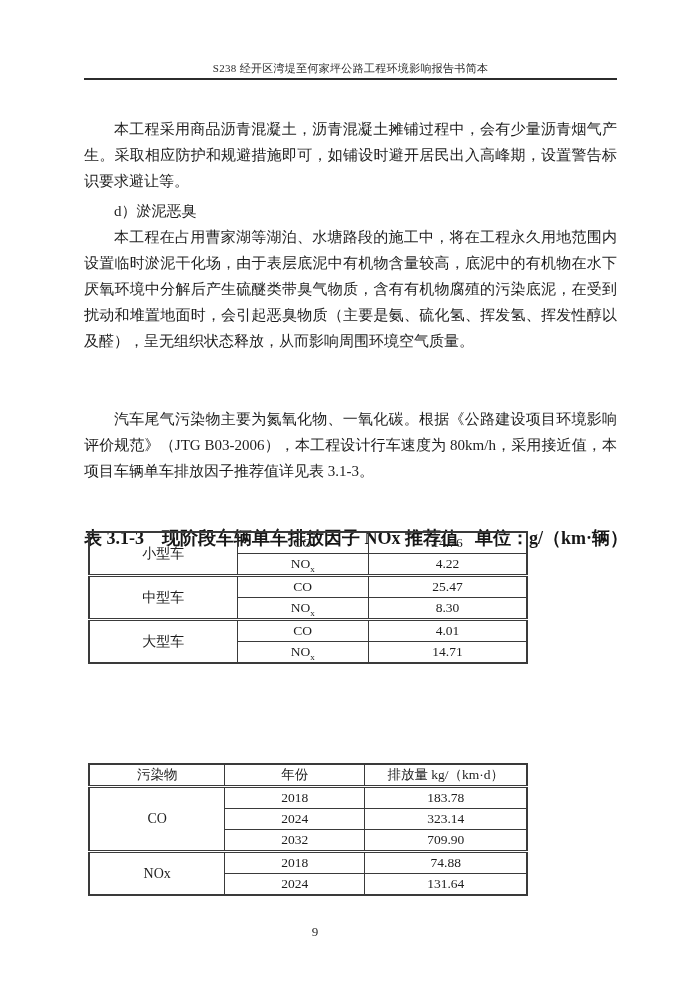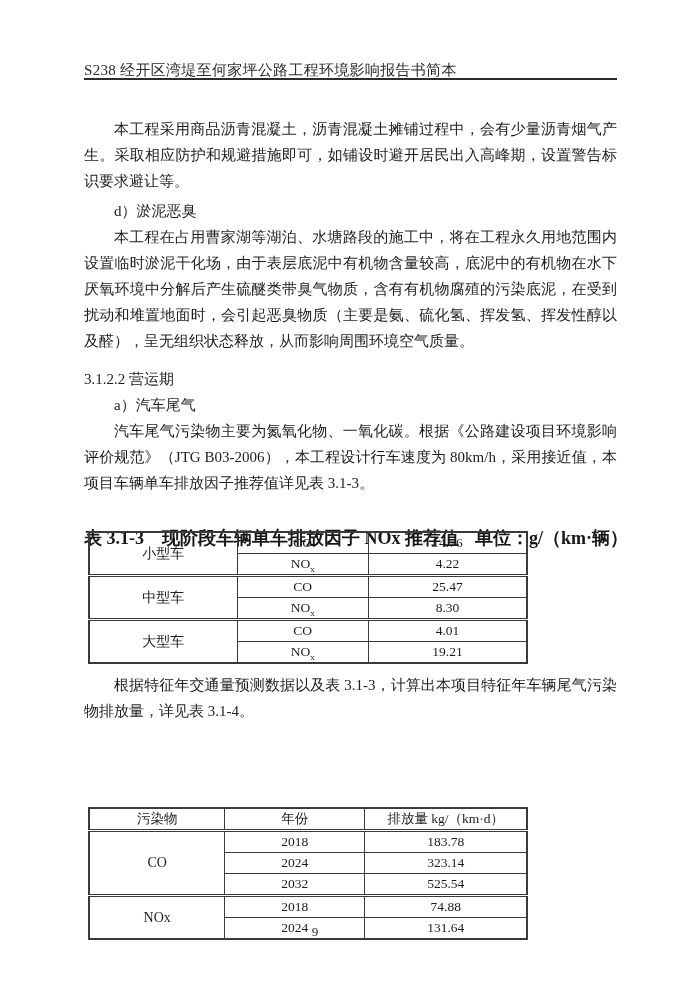--- a/index.html
+++ b/index.html
@@ -3,21 +3,21 @@
 <meta charset="utf-8">
 <style>
   html,body{margin:0;padding:0;background:#ffffff;}
   .page{
     position:relative;width:700px;height:989px;background:#ffffff;
     font-family:"Liberation Serif","DejaVu Serif",serif;color:#1d1d1d;
     overflow:hidden;
   }
   .hdr-text{
     position:absolute;top:61px;left:84px;width:533px;
-    text-align:left;font-size:15px;color:#2b2b2b;letter-spacing:.3px;
+    text-align:center;font-size:11px;color:#2b2b2b;letter-spacing:.3px;
     white-space:nowrap;
   }
   .hdr-rule{
     position:absolute;top:78px;left:84px;width:533px;height:0;
     border-top:2px solid #2c2c2c;
   }
   .blk{
     position:absolute;left:84px;width:533px;
     font-size:15px;line-height:26px;color:#1d1d1d;
   }
@@ -57,24 +57,22 @@
 <div class="page">
 
   <div class="hdr-text">S238 经开区湾堤至何家坪公路工程环境影响报告书简本</div>
   <div class="hdr-rule"></div>
 
   <div class="blk para" style="top:116px;">本工程采用商品沥青混凝土，沥青混凝土摊铺过程中，会有少量沥青烟气产生。采取相应防护和规避措施即可，如铺设时避开居民出入高峰期，设置警告标识要求避让等。</div>
 
   <div class="blk para" style="top:224px;">本工程在占用曹家湖等湖泊、水塘路段的施工中，将在工程永久用地范围内设置临时淤泥干化场，由于表层底泥中有机物含量较高，底泥中的有机物在水下厌氧环境中分解后产生硫醚类带臭气物质，含有有机物腐殖的污染底泥，在受到扰动和堆置地面时，会引起恶臭物质（主要是氨、硫化氢、挥发氢、挥发性醇以及醛），呈无组织状态释放，从而影响周围环境空气质量。</div>
   <div class="blk sub-h" style="top:198px;">d）淤泥恶臭</div>
 
-  <div class="blk sec-h" style="top:366px;">3.1.2.2  营运期</div>
 
-  <div class="blk sub-h" style="top:392px;">a）汽车尾气</div>
-  <div class="blk para" style="top:418px;">汽车尾气污染物主要为氮氧化物、一氧化碳。根据《公路建设项目环境影响评价规范》（JTG B03-2006），本工程设计行车速度为 80km/h，采用接近值，本项目车辆单车排放因子推荐值详见表 3.1-3。</div>
+  <div class="blk para" style="top:406px;">汽车尾气污染物主要为氮氧化物、一氧化碳。根据《公路建设项目环境影响评价规范》（JTG B03-2006），本工程设计行车速度为 80km/h，采用接近值，本项目车辆单车排放因子推荐值详见表 3.1-3。</div>
 
   <div class="tbl-title" style="top:510px;">
     <span>表 3.1-3</span><span class="gap"></span><span>现阶段车辆单车排放因子 NOx 推荐值</span><span class="gap2"></span><span>单位：g/（km·辆）</span>
   </div>
 
   <table class="tbl" style="top:531px;">
     <colgroup>
         <col style="width:33.8%">
         <col style="width:30%">
         <col style="width:36.2%">
@@ -98,29 +96,28 @@
         <td><span>NO</span><sub>x</sub></td>
         <td>8.30</td>
       </tr>
       <tr class="grp">
         <td class="cat" rowspan="2">大型车</td>
         <td><span>CO</span><sub></sub></td>
         <td>4.01</td>
       </tr>
       <tr>
         <td><span>NO</span><sub>x</sub></td>
-        <td>19.21</td>
+        <td>14.71</td>
       </tr>
     </tbody>
   </table>
 
-  <div class="blk para" style="top:672px;">根据特征年交通量预测数据以及表 3.1-3，计算出本项目特征年车辆尾气污染物排放量，详见表 3.1-4。</div>
 
 
-  <table class="tbl" style="top:807px;padding-left:22px;">
+  <table class="tbl" style="top:763px;padding-left:22px;">
     <colgroup>
         <col style="width:31%">
         <col style="width:32%">
         <col style="width:37%">
       </colgroup>
     <tbody>
       <tr class="hdr">
         <th>污染物</th>
         <th>年份</th>
         <th>排放量 kg/（km·d）</th>
@@ -129,21 +126,21 @@
         <td class="cat" rowspan="3">CO</td>
         <td>2018</td>
         <td>183.78</td>
       </tr>
       <tr>
         <td>2024</td>
         <td>323.14</td>
       </tr>
       <tr>
         <td>2032</td>
-        <td>525.54</td>
+        <td>709.90</td>
       </tr>
       <tr class="grp">
         <td class="cat" rowspan="2">NOx</td>
         <td>2018</td>
         <td>74.88</td>
       </tr>
       <tr>
         <td>2024</td>
         <td>131.64</td>
       </tr>

